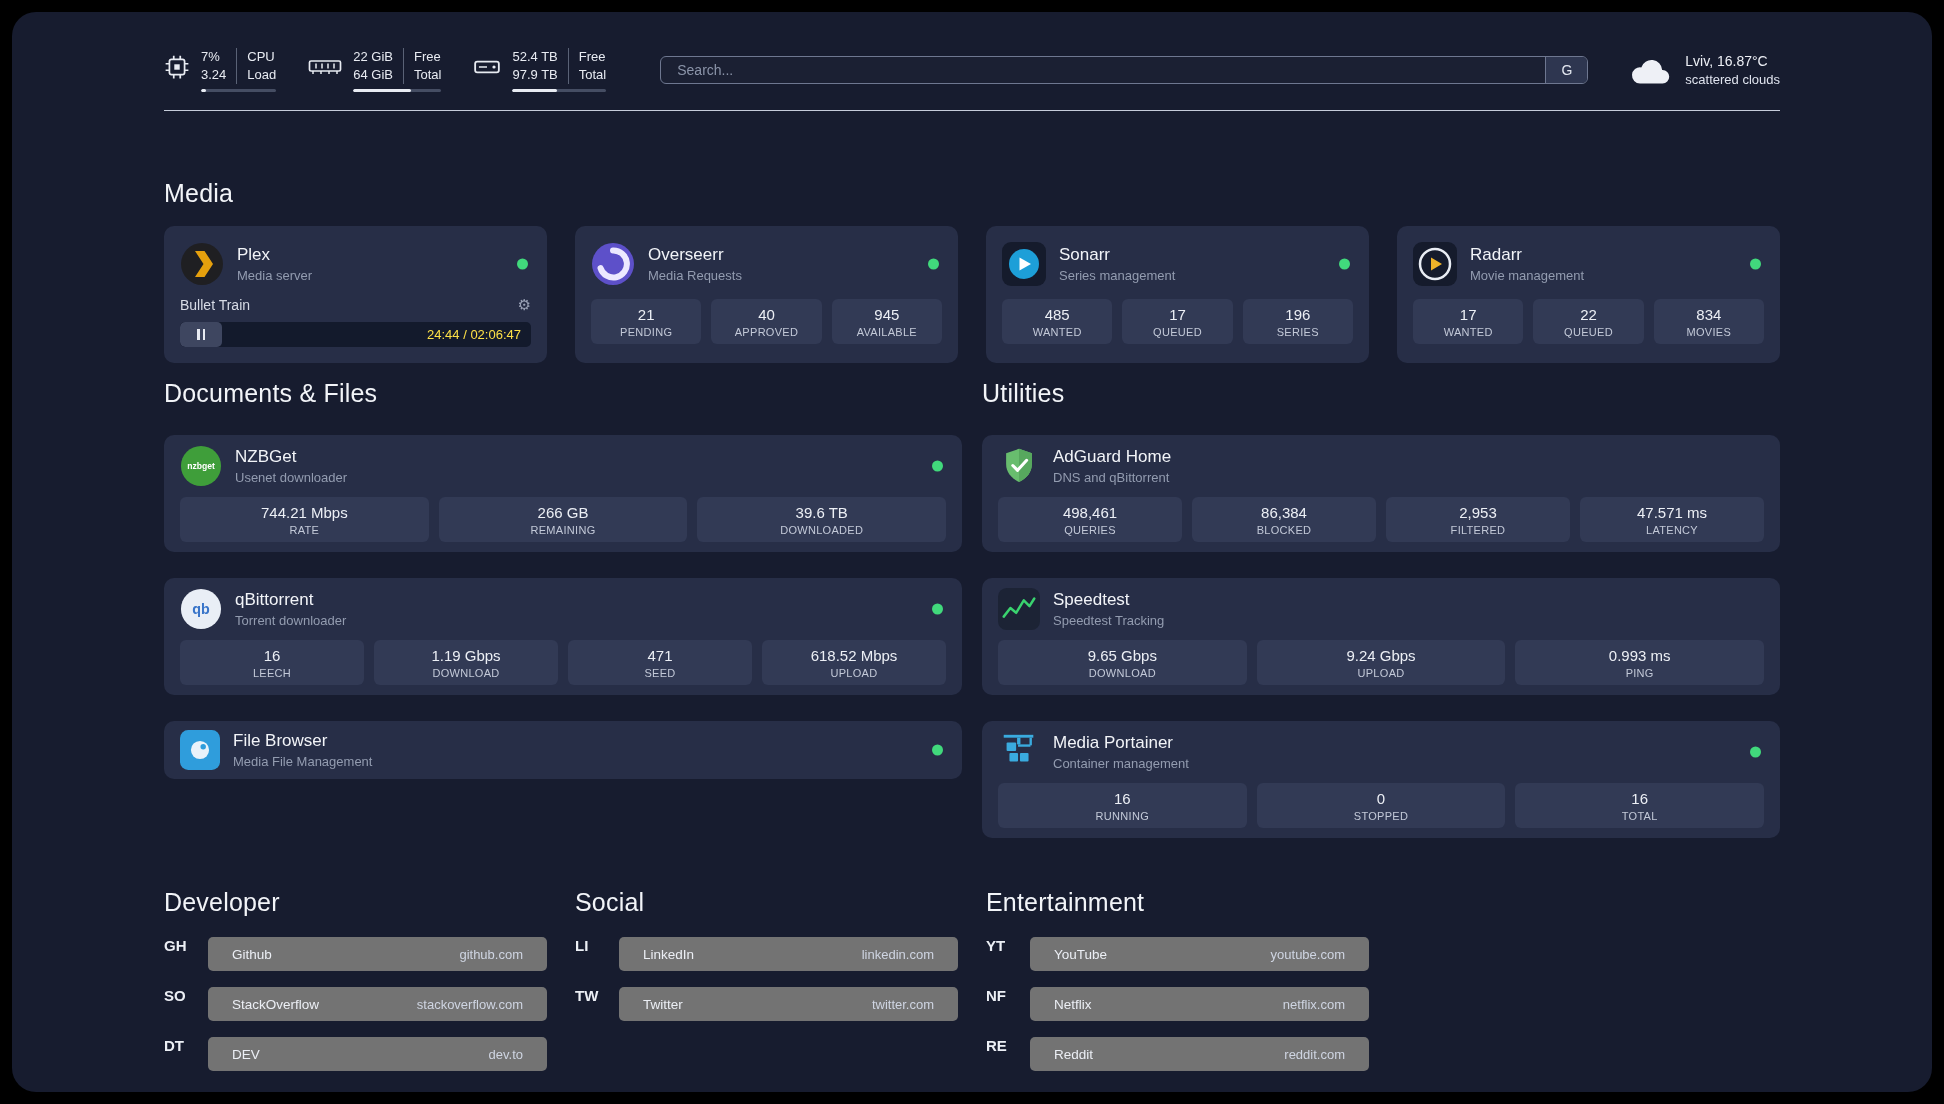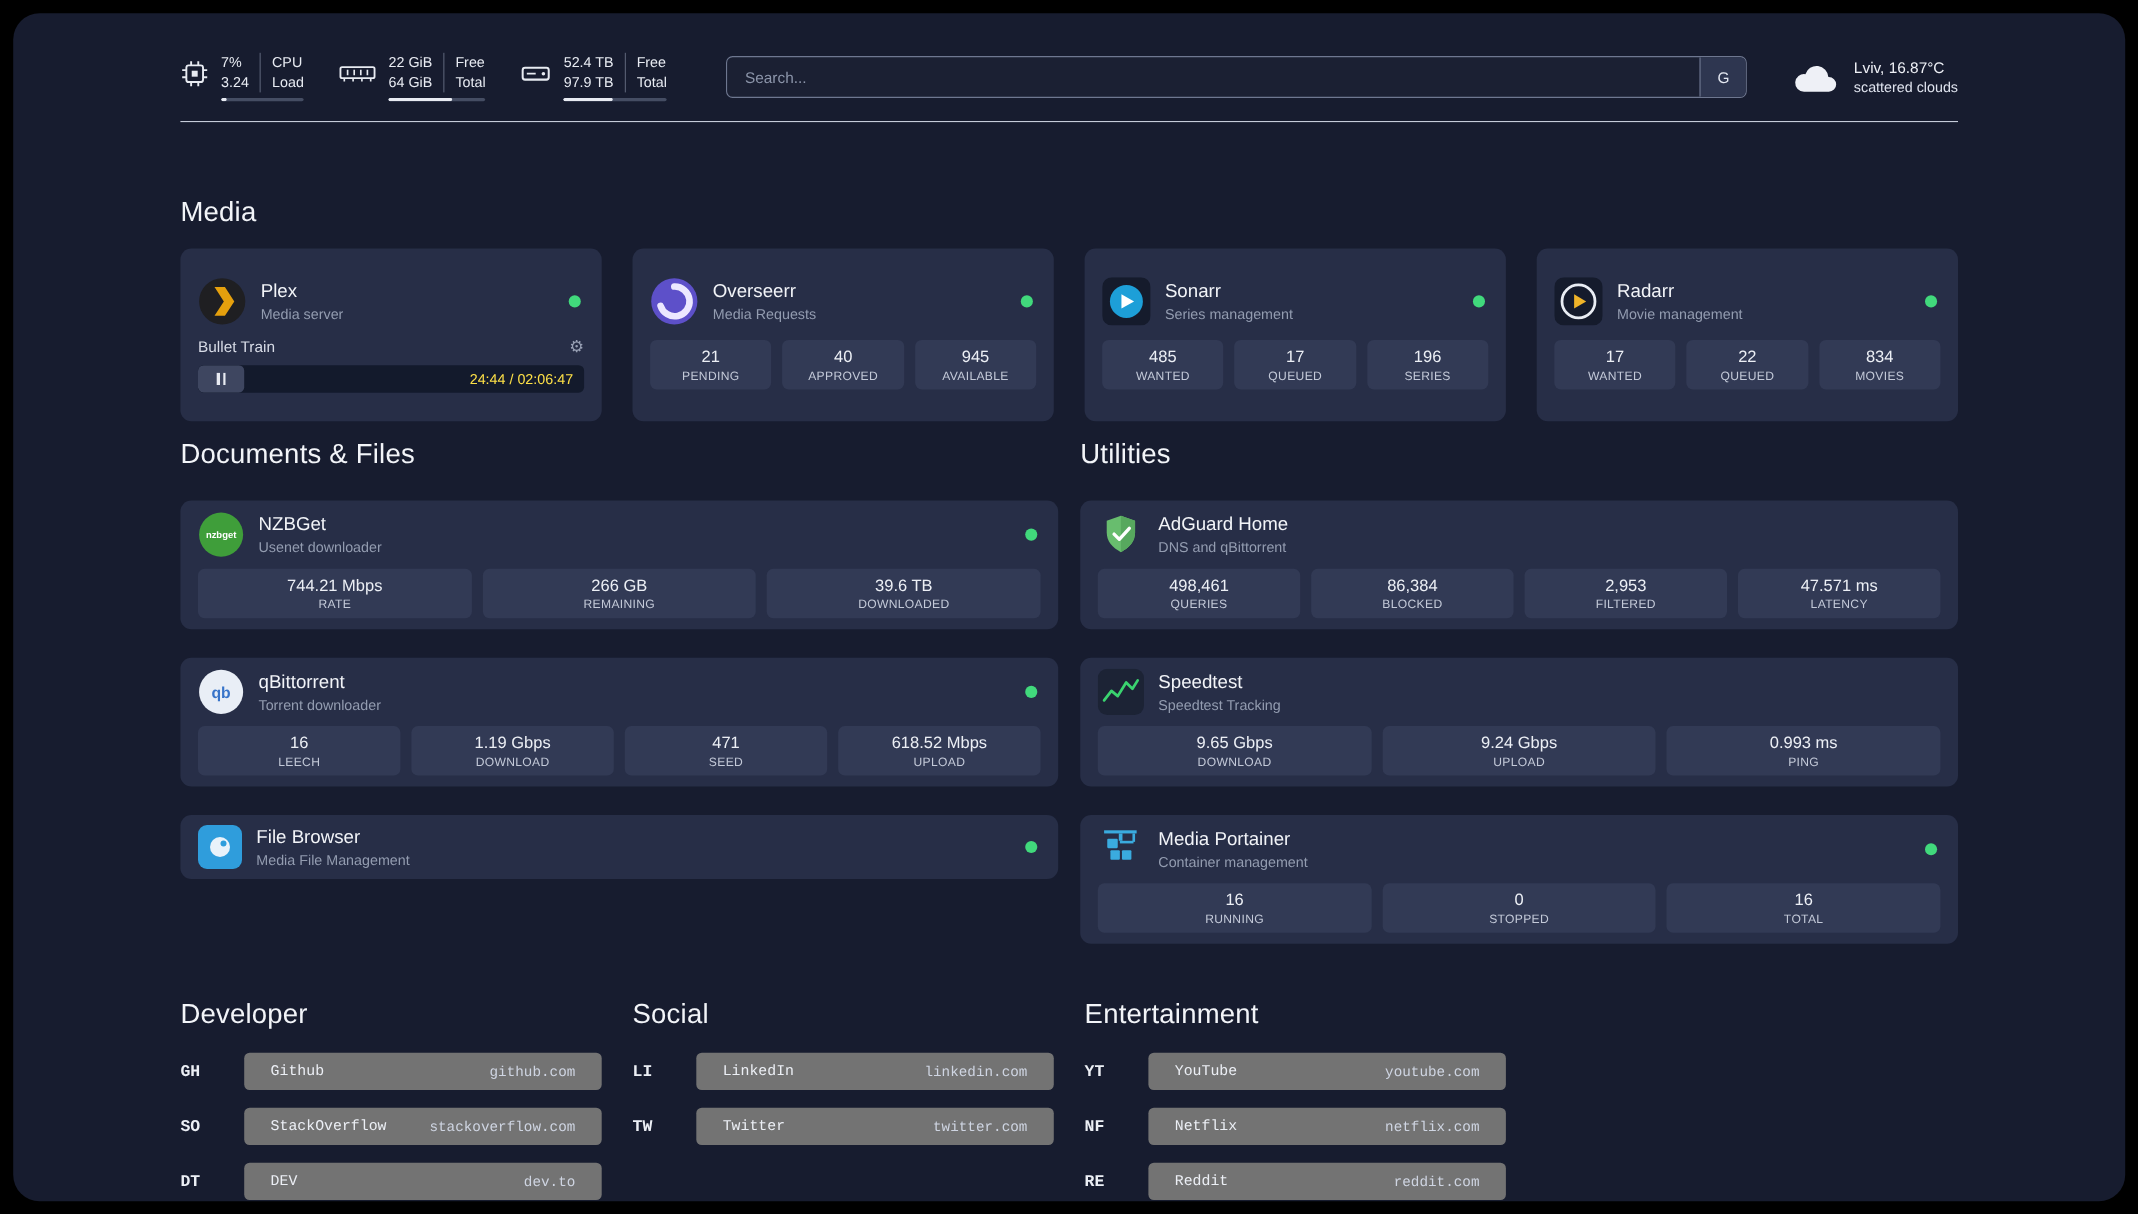--- a/index.html
+++ b/index.html
@@ -11,37 +11,37 @@
   .topbar { display:flex; align-items:center; margin-top:34px; height:48px; }
   .monitor { display:flex; align-items:flex-start; gap:11px; margin-right:32px; }
   .mon-icon { color:#e8ebf2; display:flex; align-items:center; margin-top:6px; }
   .mon-body { display:flex; flex-direction:column; }
   .mon-text { display:flex; font-size:13px; color:#e8ebf2; line-height:1.35; }
   .mon-vals { display:flex; flex-direction:column; }
   .mon-labels { display:flex; flex-direction:column; border-left:1px solid #5a6276; padding-left:10px; margin-left:10px; }
   .mon-bar { margin-top:5px; height:3px; width:100%; background:#454d63; border-radius:2px; overflow:hidden; }
   .mon-bar-fill { height:100%; background:#e8ebf2; border-radius:2px; }
 
-  .search { flex:1; margin:0 40px 0 22px; display:flex; height:38px; border:1px solid #6e7790; border-radius:6px; overflow:hidden; background:rgba(255,255,255,0.02); }
+  .search { flex:1; margin:0 40px 0 22px; display:flex; height:28px; border:1px solid #6e7790; border-radius:6px; overflow:hidden; background:rgba(255,255,255,0.02); }
   .search input { flex:1; background:transparent; border:none; outline:none; padding:0 16px; font-size:14px; color:#e2e6f0; font-family:"Liberation Sans", sans-serif; }
   .search input::placeholder { color:#8b94a9; }
   .gbox { width:42px; background:#2e3650; border-left:1px solid #6e7790; color:#e4e8f1; display:flex; align-items:center; justify-content:center; font-size:14px; cursor:pointer; }
 
   .weather { display:flex; align-items:center; gap:13px; color:#eef0f6; }
   .weather-loc { font-size:14px; }
   .weather-sub { font-size:13px; color:#dfe3ee; margin-top:3px; }
 
   .divider { height:1px; background:#c6ccda; margin-top:16px; }
 
   
   .sec-title { font-size:25px; font-weight:500; color:#f2f4f8; letter-spacing:.2px; }
   .media-title { margin-top:68px; }
   .media-grid { margin-top:18px; display:grid; grid-template-columns:repeat(4,1fr); gap:28px; }
 
-  .card { background:#272e47; border-radius:10px; padding:26px 16px; cursor:pointer; }
+  .card { background:#272e47; border-radius:10px; padding:16px 16px; cursor:pointer; }
   .card-head { display:flex; align-items:center; gap:13px; position:relative; }
   .svc-icon { width:44px; height:44px; flex:0 0 auto; display:flex; }
   .svc-name { font-size:17px; color:#f2f4f8; }
   .svc-sub { font-size:13px; color:#939cb0; margin-top:3px; }
   .dot { position:absolute; right:3px; top:50%; transform:translateY(-50%); width:11px; height:11px; border-radius:50%; background:var(--status,#41d97c); }
 
   .stats { display:flex; gap:10px; margin-top:13px; }
   .tile { flex:1; background:#323a55; border-radius:6px; padding:7px 6px 6px; text-align:center; }
   .tile-value { font-size:15px; color:#eceff5; }
   .tile-label { font-size:11px; font-weight:400; color:#c3c9d8; margin-top:3px; letter-spacing:.3px; }
@@ -61,21 +61,21 @@
   .col .card:first-of-type { margin-top:27px; }
   .card.mid { padding:10px 16px; }
   .card.mid .svc-icon { width:42px; height:42px; }
   .card.mid .stats { margin-top:10px; }
   .card.sm { padding:9px 16px; }
   .card.sm .svc-icon { width:40px; height:40px; }
 
   
   .bm-grid { margin-top:50px; display:grid; grid-template-columns:repeat(4,1fr); gap:28px; padding-bottom:36px; }
   .bm-rows { margin-top:20px; display:flex; flex-direction:column; gap:16px; }
-  .bm-row { display:flex; align-items:center; gap:20px; cursor:pointer;font-family:Liberation Mono, monospace; }
+  .bm-row { display:flex; gap:6px; cursor:pointer; }
   .bm-abbr { width:38px; font-size:15px; font-weight:700; color:#eceff5; flex:0 0 auto; }
   .bm-bar { flex:1; height:34px; background:#737373; border-radius:5px; display:flex; align-items:center; justify-content:space-between; padding:0 24px; }
   .bm-name { font-size:13.5px; color:#eceff5; }
   .bm-url { font-size:13px; color:#cfd5e2; }
 
   svg { display:block; }
 </style>
 </head>
 <body>
 

